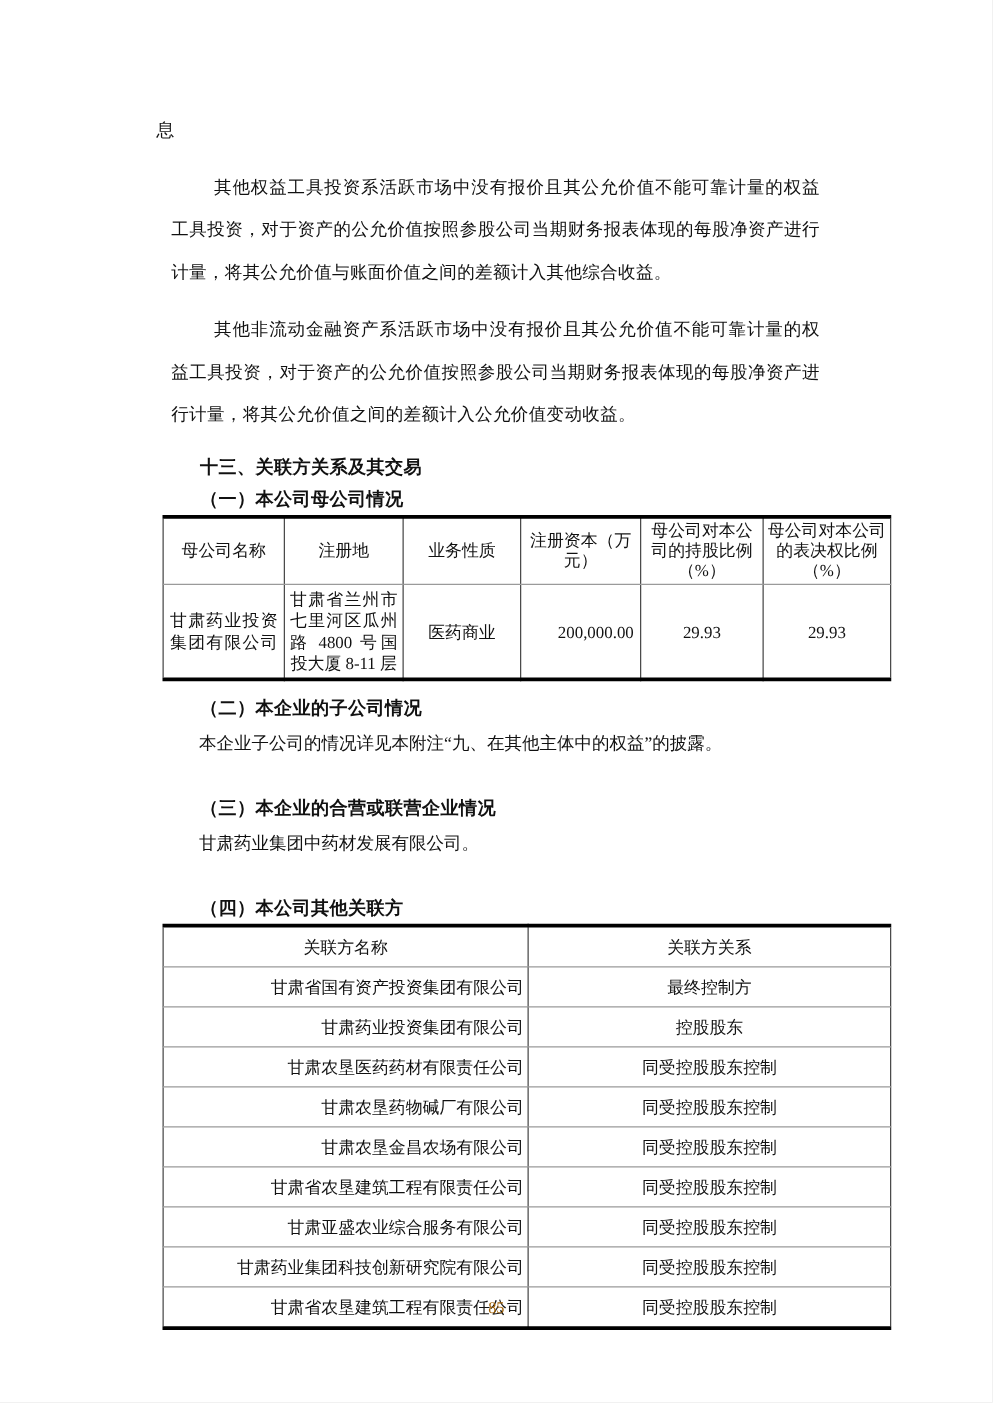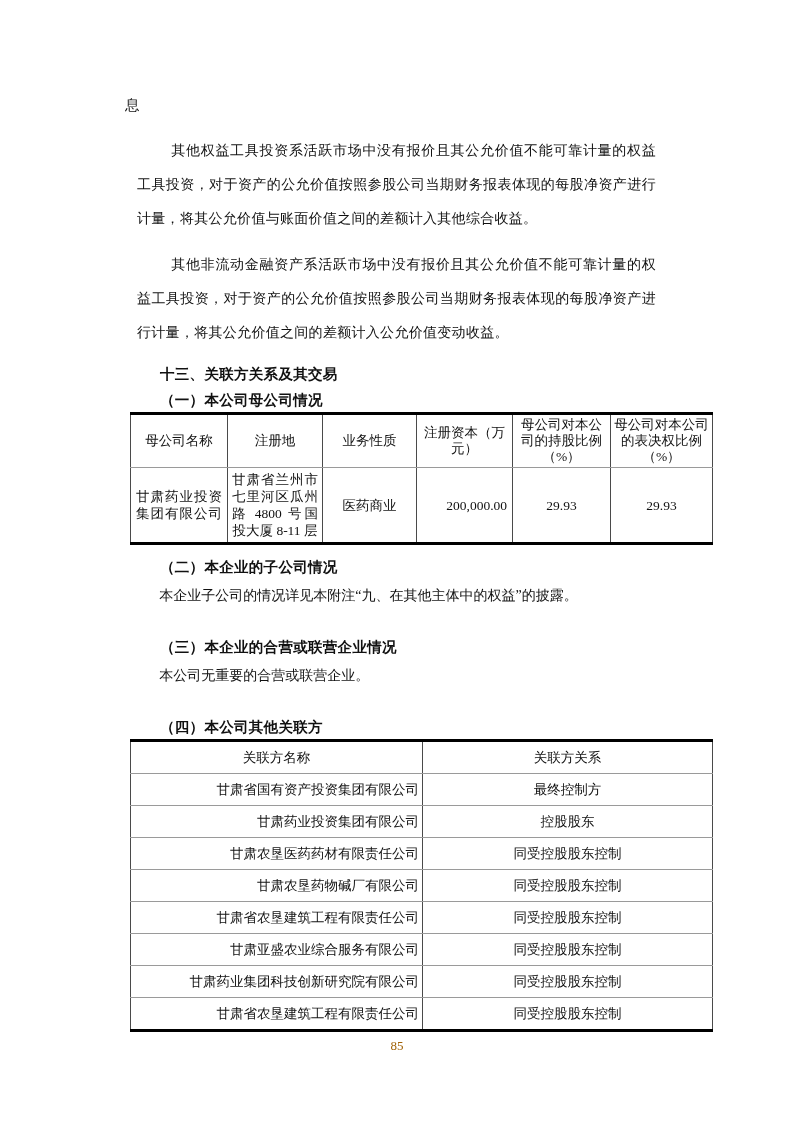--- a/index.html
+++ b/index.html
@@ -108,21 +108,21 @@
         <td>29.93</td>
         <td>29.93</td>
       </tr>
     </tbody>
   </table>
 
   <div class="sec-head mt10">（二）本企业的子公司情况</div>
   <p class="note-par">本企业子公司的情况详见本附注“九、在其他主体中的权益”的披露。</p>
 
   <div class="sec-head mt6">（三）本企业的合营或联营企业情况</div>
-  <p class="note-par">本公司无重要的合营或联营企业。</p>
+  <p class="note-par">甘肃药业集团中药材发展有限公司。</p>
 
   <div class="sec-head mt6">（四）本公司其他关联方</div>
 
   <table class="t2">
     <colgroup>
       <col style="width:292px">
         <col style="width:290px">
     </colgroup>
     <thead>
       <tr>
@@ -141,20 +141,24 @@
       </tr>
       <tr>
         <td class="col-name">甘肃农垦医药药材有限责任公司</td>
         <td>同受控股股东控制</td>
       </tr>
       <tr>
         <td class="col-name">甘肃农垦药物碱厂有限公司</td>
         <td>同受控股股东控制</td>
       </tr>
       <tr>
+        <td class="col-name">甘肃农垦金昌农场有限公司</td>
+        <td>同受控股股东控制</td>
+      </tr>
+      <tr>
         <td class="col-name">甘肃省农垦建筑工程有限责任公司</td>
         <td>同受控股股东控制</td>
       </tr>
       <tr>
         <td class="col-name">甘肃亚盛农业综合服务有限公司</td>
         <td>同受控股股东控制</td>
       </tr>
       <tr>
         <td class="col-name">甘肃药业集团科技创新研究院有限公司</td>
         <td>同受控股股东控制</td>

